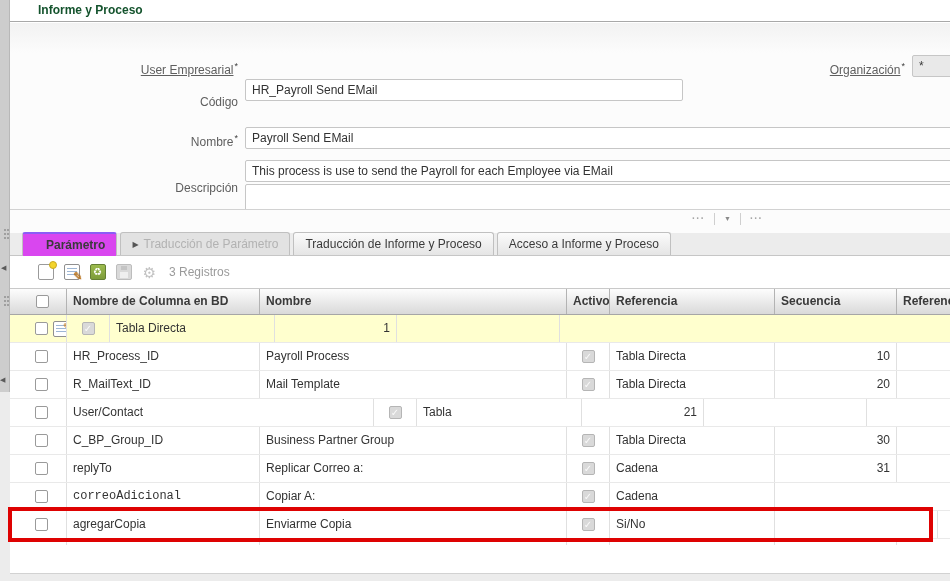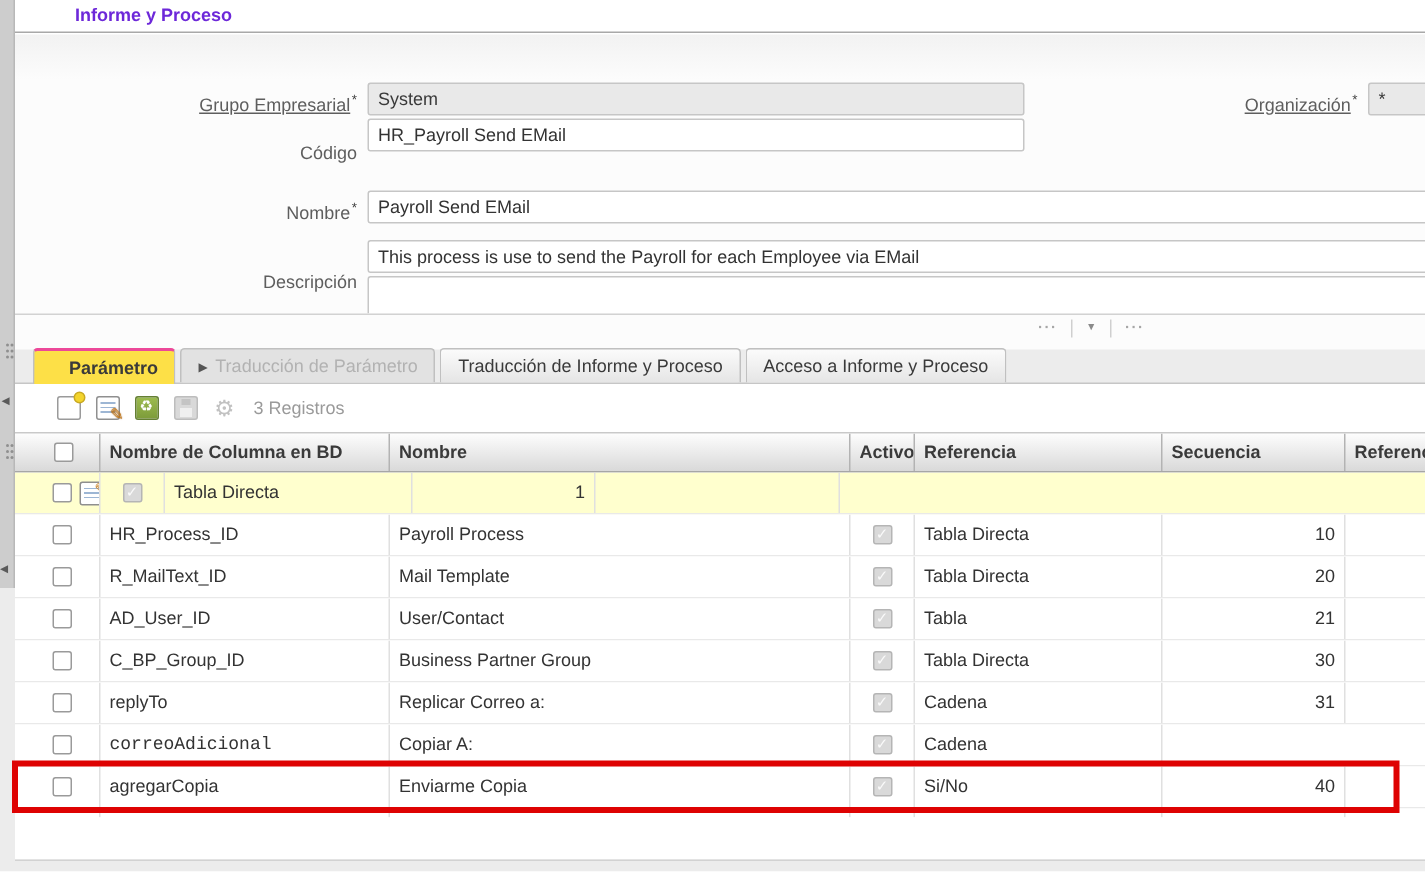--- a/index.html
+++ b/index.html
@@ -8,21 +8,21 @@
     font-family:"Liberation Sans","DejaVu Sans",sans-serif;font-size:12px;color:#333;
   }
   
   .west-strip{position:absolute;left:0;top:0;width:10px;height:392px;background:#cdcdcd;border-right:1px solid #b8b8b8;box-sizing:border-box;}
   .west-strip-lower{position:absolute;left:0;top:392px;width:10px;height:189px;background:#ececec;}
   .grip-dots{position:absolute;left:4px;width:2px;height:2px;border-radius:50%;background:#8f8f8f;
     box-shadow:0 4px 0 #8f8f8f,0 8px 0 #8f8f8f,3px 0 0 #8f8f8f,3px 4px 0 #8f8f8f,3px 8px 0 #8f8f8f;}
   .strip-arrow{position:absolute;left:1px;font-size:7px;color:#5a5a5a;line-height:8px;}
   
   .win-header{position:absolute;left:10px;top:0;right:0;height:22px;background:#fff;border-bottom:1px solid #a8a8a8;box-sizing:border-box;}
-  .win-title{margin-left:20px;line-height:21px;font-weight:bold;color:#6d28d9;padding-left:20px;}
+  .win-title{margin-left:8px;line-height:21px;font-weight:bold;color:#14532d;padding-left:20px;}
   
   .form-panel{position:absolute;left:10px;top:23px;right:0;height:186px;overflow:hidden;
     background:linear-gradient(#f2f2f2,#fcfcfc 30px,#fcfcfc);}
   .f-label{position:absolute;left:10px;width:218px;text-align:right;line-height:22px;color:#5e5e5e;white-space:nowrap;}
   .f-label .u{text-decoration:underline;}
   .req{font-size:9px;vertical-align:super;color:#3c3c3c;margin-left:1px;}
   .f-input{position:absolute;height:22px;box-sizing:border-box;border:1px solid #c6c6c6;border-radius:2px;
     background:#fff;padding:0 6px;font:12px "Liberation Sans","DejaVu Sans",sans-serif;color:#333;}
   .f-input:disabled,.f-input.disabled{background:#e9e9e9;color:#3a3a3a;}
   .f-textarea{position:absolute;box-sizing:border-box;border:1px solid #c6c6c6;border-radius:2px;background:#fff;}
@@ -32,21 +32,21 @@
   .dots3{color:#a6a6a6;font-size:10px;font-weight:bold;letter-spacing:1px;line-height:12px;}
   .vdiv{width:1px;height:12px;background:#cfcfcf;}
   .tri-down{font-size:7px;color:#8a8a8a;line-height:12px;}
   
   .tabs{position:absolute;left:10px;top:233px;right:0;height:23px;background:#ececec;border-bottom:1px solid #c6c6c6;
     display:flex;align-items:flex-end;box-sizing:border-box;}
   .tab{box-sizing:border-box;height:23px;line-height:21px;padding:0 11px;margin-left:3px;white-space:nowrap;
     border:1px solid #c0c0c0;border-bottom:none;border-radius:3px 3px 0 0;
     background:linear-gradient(#fbfbfb,#e5e5e5);color:#3a3a3a;display:flex;align-items:center;gap:5px;}
   .tab:first-child{margin-left:12px;}
-  .tab.active{background:#fde047;border-top:2px solid #ec4899;font-weight:bold;margin-bottom:-1px;height:24px;position:relative;z-index:2;padding-left:23px;}
+  .tab.active{background:#d946ef;border-top:2px solid #8b5cf6;font-weight:bold;margin-bottom:-1px;height:24px;position:relative;z-index:2;padding-left:23px;}
   .tab.disabled{background:#e2e2e2;color:#b2b2b2;}
   .tab .tab-arrow{font-size:8px;color:#555;}
   
   .toolbar{position:absolute;left:10px;top:256px;right:0;height:32px;background:#fff;display:flex;align-items:center;padding-left:27px;box-sizing:border-box;gap:9px;}
   .tb-btn{display:inline-flex;align-items:center;justify-content:center;width:17px;height:17px;}
   .icon-new{width:14px;height:14px;background:#fff;border:1px solid #9a9a9a;border-radius:2px;position:relative;}
   .icon-new::after{content:"";position:absolute;right:-4px;top:-4px;width:6px;height:6px;border-radius:50%;background:#f3d42c;border:1px solid #c9a922;}
   .icon-doc{width:14px;height:14px;background:#fff;border:1px solid #8f8f8f;border-radius:2px;position:relative;}
   .icon-doc::before{content:"";position:absolute;left:2px;right:2px;top:3px;height:8px;
     background:repeating-linear-gradient(#9db6d4 0 1px,transparent 1px 3px);}
@@ -93,23 +93,22 @@
 <span class="strip-arrow" style="top:264px">◀</span>
 <span class="grip-dots" style="top:296px"></span>
 <span class="strip-arrow" style="top:376px;left:0">◀</span>
 
 <div class="win-header">
   <span class="win-title">Informe y Proceso</span>
 </div>
 
 <div class="form-panel">
   <div class="f-label" style="top:32px">
-    <span class="u">Grupo Empresarial</span><sup class="req">*</sup>
-  </div>
-  <input class="f-input disabled" style="left: 235px; top: 32px; width: 438px;" disabled="" value="System">
+    <span class="u">User Empresarial</span><sup class="req">*</sup>
+  </div>
 
   <div class="f-label" style="top:32px;left:640px;width:255px">
     <span class="u">Organización</span><sup class="req">*</sup>
   </div>
   <input class="f-input disabled" style="left: 902px; top: 32px; width: 60px;" disabled="" value="*">
 
   <div class="f-label" style="top:68px">
     <span>Código</span>
   </div>
   <input class="f-input" style="left: 235px; top: 56px; width: 438px;" value="HR_Payroll Send EMail">
@@ -226,21 +225,20 @@
         <span class="cb checked-disabled">✓</span>
       </div>
       <div class="gc" style="width: 165px;">Tabla Directa</div>
       <div class="gc num" style="width: 122px;">20</div>
       <div class="gc" style="width: 163px;"></div>
     </div>
     <div class="grid-row">
       <div class="gc sel-cell" style="width: 57px;">
         <span class="cb"></span>
       </div>
-      <div class="gc" style="width: 193px;">AD_User_ID</div>
       <div class="gc" style="width: 307px;">User/Contact</div>
       <div class="gc center" style="width: 43px;">
         <span class="cb checked-disabled">✓</span>
       </div>
       <div class="gc" style="width: 165px;">Tabla</div>
       <div class="gc num" style="width: 122px;">21</div>
       <div class="gc" style="width: 163px;"></div>
     </div>
     <div class="grid-row">
       <div class="gc sel-cell" style="width: 57px;">
@@ -284,21 +282,20 @@
     <div class="grid-row">
       <div class="gc sel-cell" style="width: 57px;">
         <span class="cb"></span>
       </div>
       <div class="gc" style="width: 193px;">agregarCopia</div>
       <div class="gc" style="width: 307px;">Enviarme Copia</div>
       <div class="gc center" style="width: 43px;">
         <span class="cb checked-disabled">✓</span>
       </div>
       <div class="gc" style="width: 165px;">Si/No</div>
-      <div class="gc num" style="width: 122px;">40</div>
       <div class="gc" style="width: 163px;"></div>
     </div>
     <div class="grid-row empty">
       <div class="gc sel-cell" style="width: 57px;"></div>
       <div class="gc" style="width: 193px;"></div>
       <div class="gc" style="width: 307px;"></div>
       <div class="gc" style="width: 43px;"></div>
       <div class="gc" style="width: 165px;"></div>
       <div class="gc" style="width: 122px;"></div>
       <div class="gc" style="width: 163px;"></div>

